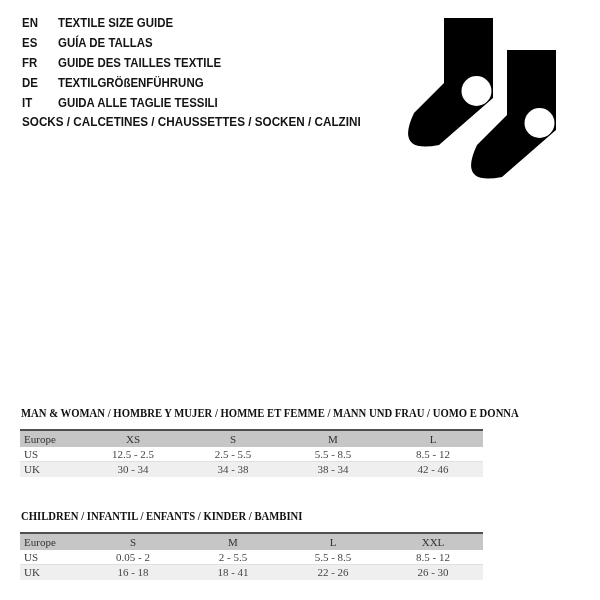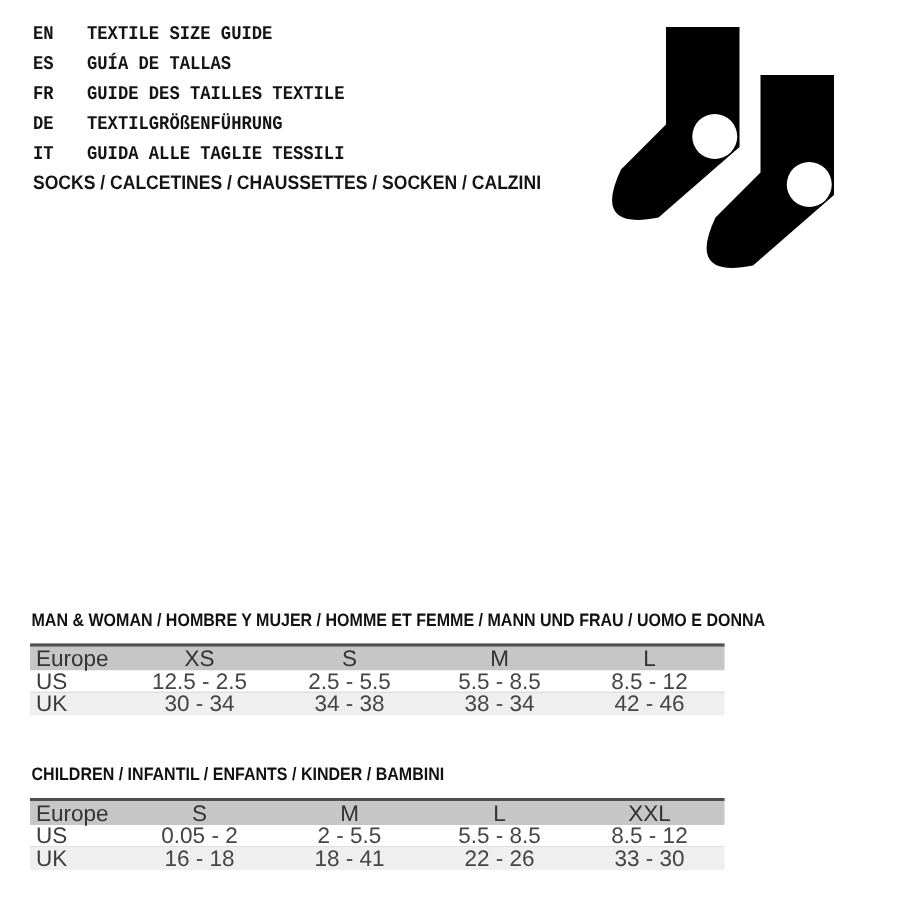--- a/index.html
+++ b/index.html
@@ -19,21 +19,20 @@
   
   .lang-block {
     position: absolute;
     left: 22px;
     top: 12px;
   }
   .lang-row {
     display: flex;
     height: 20px;
     align-items: center;
-    font-family: Liberation Mono, monospace;
   }
   .lang-code, .lang-label {
     display: inline-block;
     font-size: 13px;
     font-weight: bold;
     white-space: nowrap;
     transform: scaleX(0.88);
     transform-origin: 0 50%;
     color: #141414;
   }
@@ -58,20 +57,21 @@
     position: absolute;
     left: 404px;
     top: 14px;
   }
 
   
   .size-table {
     position: absolute;
     left: 20px;
     width: 463px;
+    font-family: Liberation Serif, serif;
   }
   .tbl-title {
     margin: 0 0 9px 1px;
     font-size: 12px;
     line-height: 14px;
     font-weight: bold;
     white-space: nowrap;
     transform: scaleX(0.89);
     transform-origin: 0 50%;
     color: #111111;
@@ -90,21 +90,21 @@
   .tr.row-a {
     background: #ffffff;
     border-bottom: 1px solid #e0e0e0;
     height: 15px;
   }
   .tr.row-b {
     background: #efefef;
     height: 15px;
   }
   .td {
-    font-size: 15px;
+    font-size: 11px;
     line-height: 11px;
     text-align: center;
     color: #454545;
     white-space: nowrap;
   }
   .td.first {
     text-align: left;
     padding-left: 4px;
     color: #3d3d3d;
   }
@@ -194,16 +194,16 @@
       <span class="td">0.05 - 2</span>
       <span class="td">2 - 5.5</span>
       <span class="td">5.5 - 8.5</span>
       <span class="td">8.5 - 12</span>
     </div>
     <div class="tr row-b">
       <span class="td first">UK</span>
       <span class="td">16 - 18</span>
       <span class="td">18 - 41</span>
       <span class="td">22 - 26</span>
-      <span class="td">33 - 30</span>
+      <span class="td">26 - 30</span>
     </div>
   </div>
 </section>
 
 </body></html>

